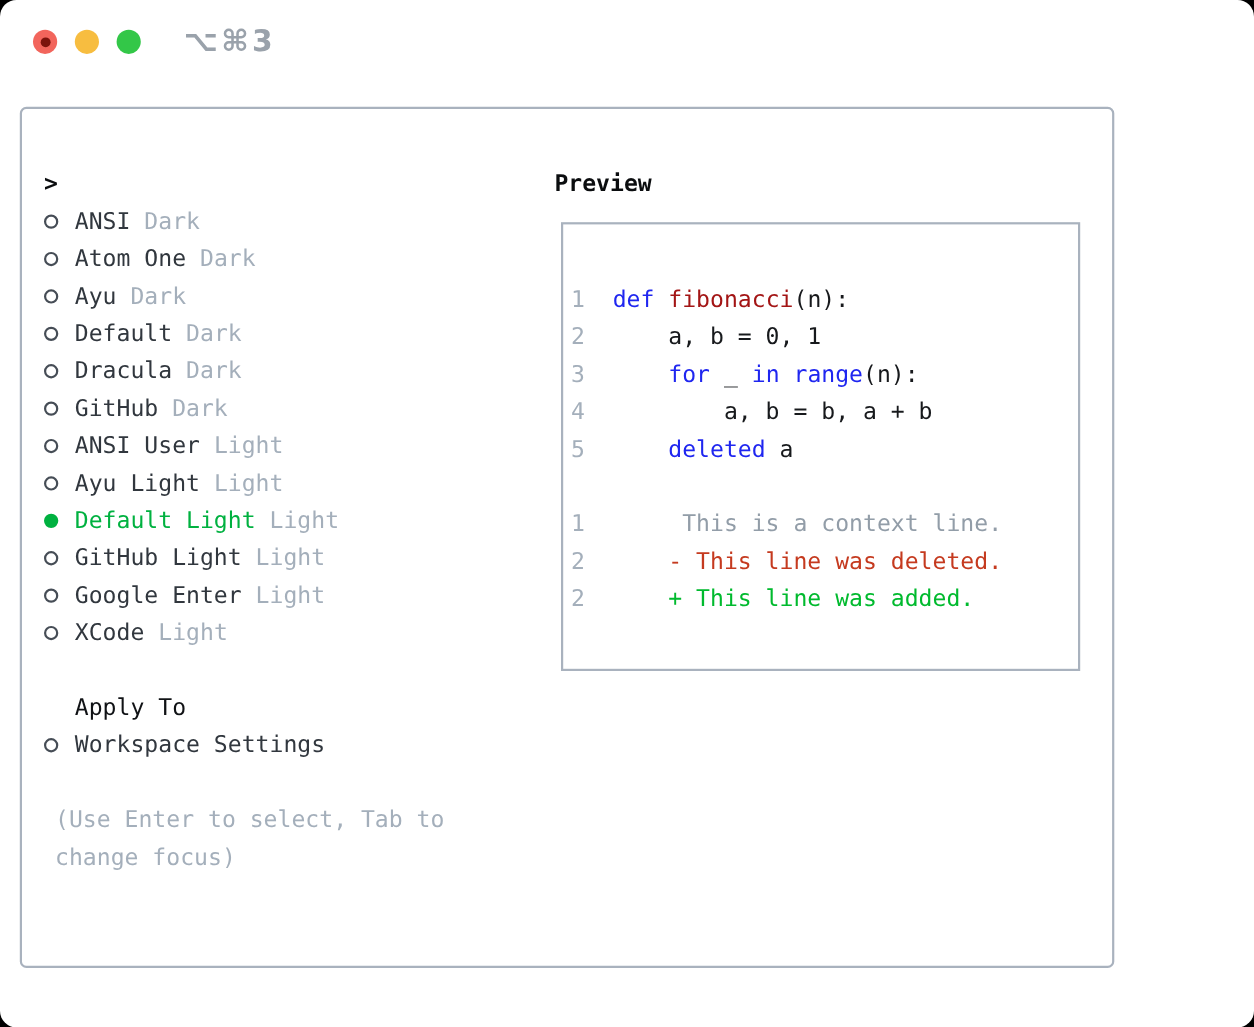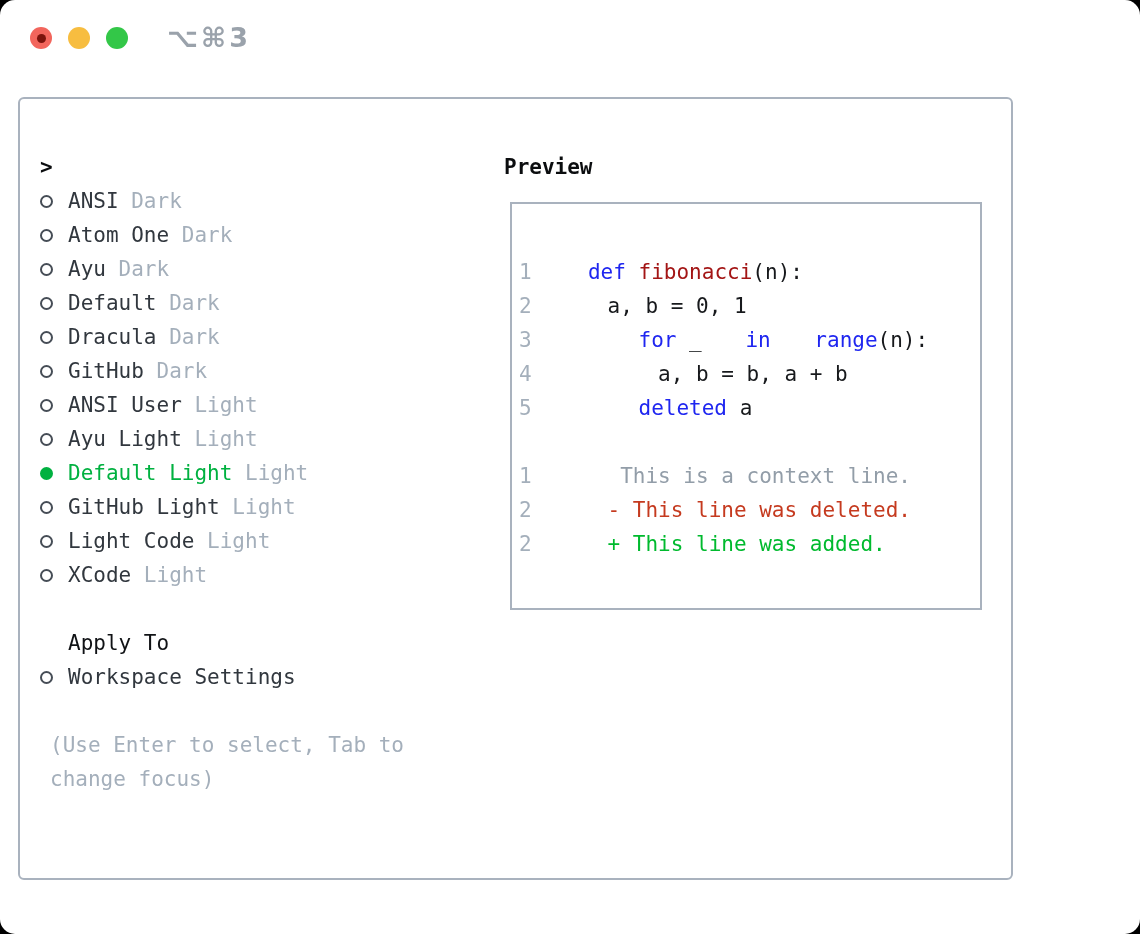--- a/index.html
+++ b/index.html
@@ -50,21 +50,21 @@
     font-size:21px; font-weight:bold; color:#0b0d0f;
   }
   .preview-box {
     position:absolute; left:490px; top:103px; width:472px; height:408px;
     box-sizing:border-box; border:2px solid var(--border); background:#fff;
     padding:51px 0 0 7px; overflow:hidden;
   }
   .code-line { height:34px; line-height:34px; font-size:21px;
     white-space:pre; color:#17191c; }
   .ln      { color:var(--muted); }
-  .tok-kw  { color:var(--kw);margin-left:31px; }
+  .tok-kw  { color:var(--kw); }
   .tok-fn  { color:var(--fn); }
   .tok-ctx { color:var(--ctx); }
   .tok-del { color:var(--del); }
   .tok-add { color:var(--add); }
 </style>
 </head>
 <body style="--accent: #00b140; --add: #00ba2e; --kw: #1f26f0; --fn: #a31515; --del: #c53a1f; --ctx: #929da8; --muted: #a4afbb; --text-dark: #31373e; --border: #a9b2be; --title-gray: #9aa2ab; --tl-red: #f2655c; --tl-red-dot: #7c130c; --tl-yellow: #f7bd40; --tl-green: #33c748;">
 
 <div class="window">
 
@@ -85,21 +85,21 @@
           <div class="row"><span class="marker"><span class="radio"></span></span><span>ANSI</span><span class="variant"> Dark</span></div>
           <div class="row"><span class="marker"><span class="radio"></span></span><span>Atom One</span><span class="variant"> Dark</span></div>
           <div class="row"><span class="marker"><span class="radio"></span></span><span>Ayu</span><span class="variant"> Dark</span></div>
           <div class="row"><span class="marker"><span class="radio"></span></span><span>Default</span><span class="variant"> Dark</span></div>
           <div class="row"><span class="marker"><span class="radio"></span></span><span>Dracula</span><span class="variant"> Dark</span></div>
           <div class="row"><span class="marker"><span class="radio"></span></span><span>GitHub</span><span class="variant"> Dark</span></div>
           <div class="row"><span class="marker"><span class="radio"></span></span><span>ANSI User</span><span class="variant"> Light</span></div>
           <div class="row"><span class="marker"><span class="radio"></span></span><span>Ayu Light</span><span class="variant"> Light</span></div>
           <div class="row"><span class="marker"><span class="radio on"></span></span><span class="sel">Default Light</span><span class="variant"> Light</span></div>
           <div class="row"><span class="marker"><span class="radio"></span></span><span>GitHub Light</span><span class="variant"> Light</span></div>
-          <div class="row"><span class="marker"><span class="radio"></span></span><span>Light Code</span><span class="variant"> Light</span></div>
+          <div class="row"><span class="marker"><span class="radio"></span></span><span>Google Enter</span><span class="variant"> Light</span></div>
           <div class="row"><span class="marker"><span class="radio"></span></span><span>XCode</span><span class="variant"> Light</span></div>
         </div>
       <div class="spacer"></div>
       <div class="row">
         <span class="marker"></span><span style="color:#101215">Apply To</span>
       </div>
       <div id="apply-list">
           <div class="row"><span class="marker"><span class="radio"></span></span><span>Workspace Settings</span></div>
         </div>
       <div class="spacer"></div>

